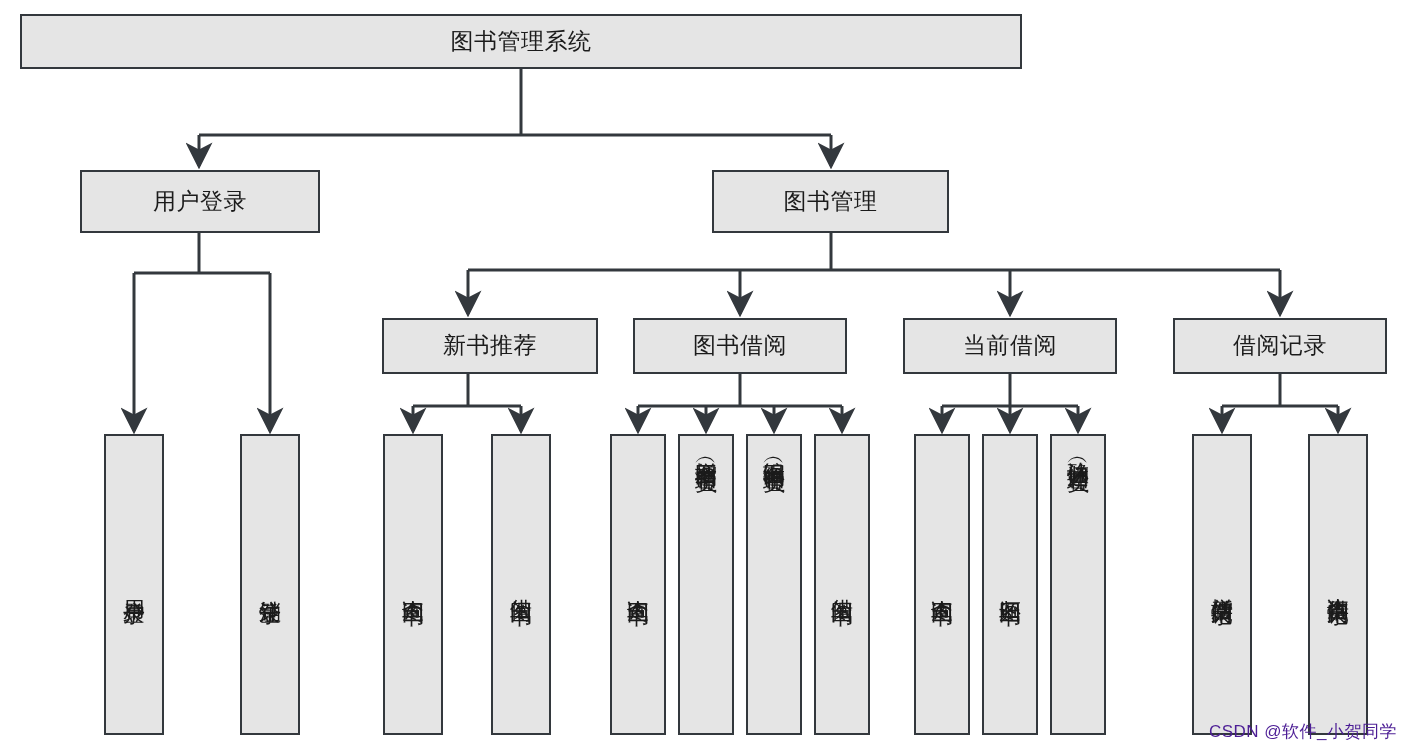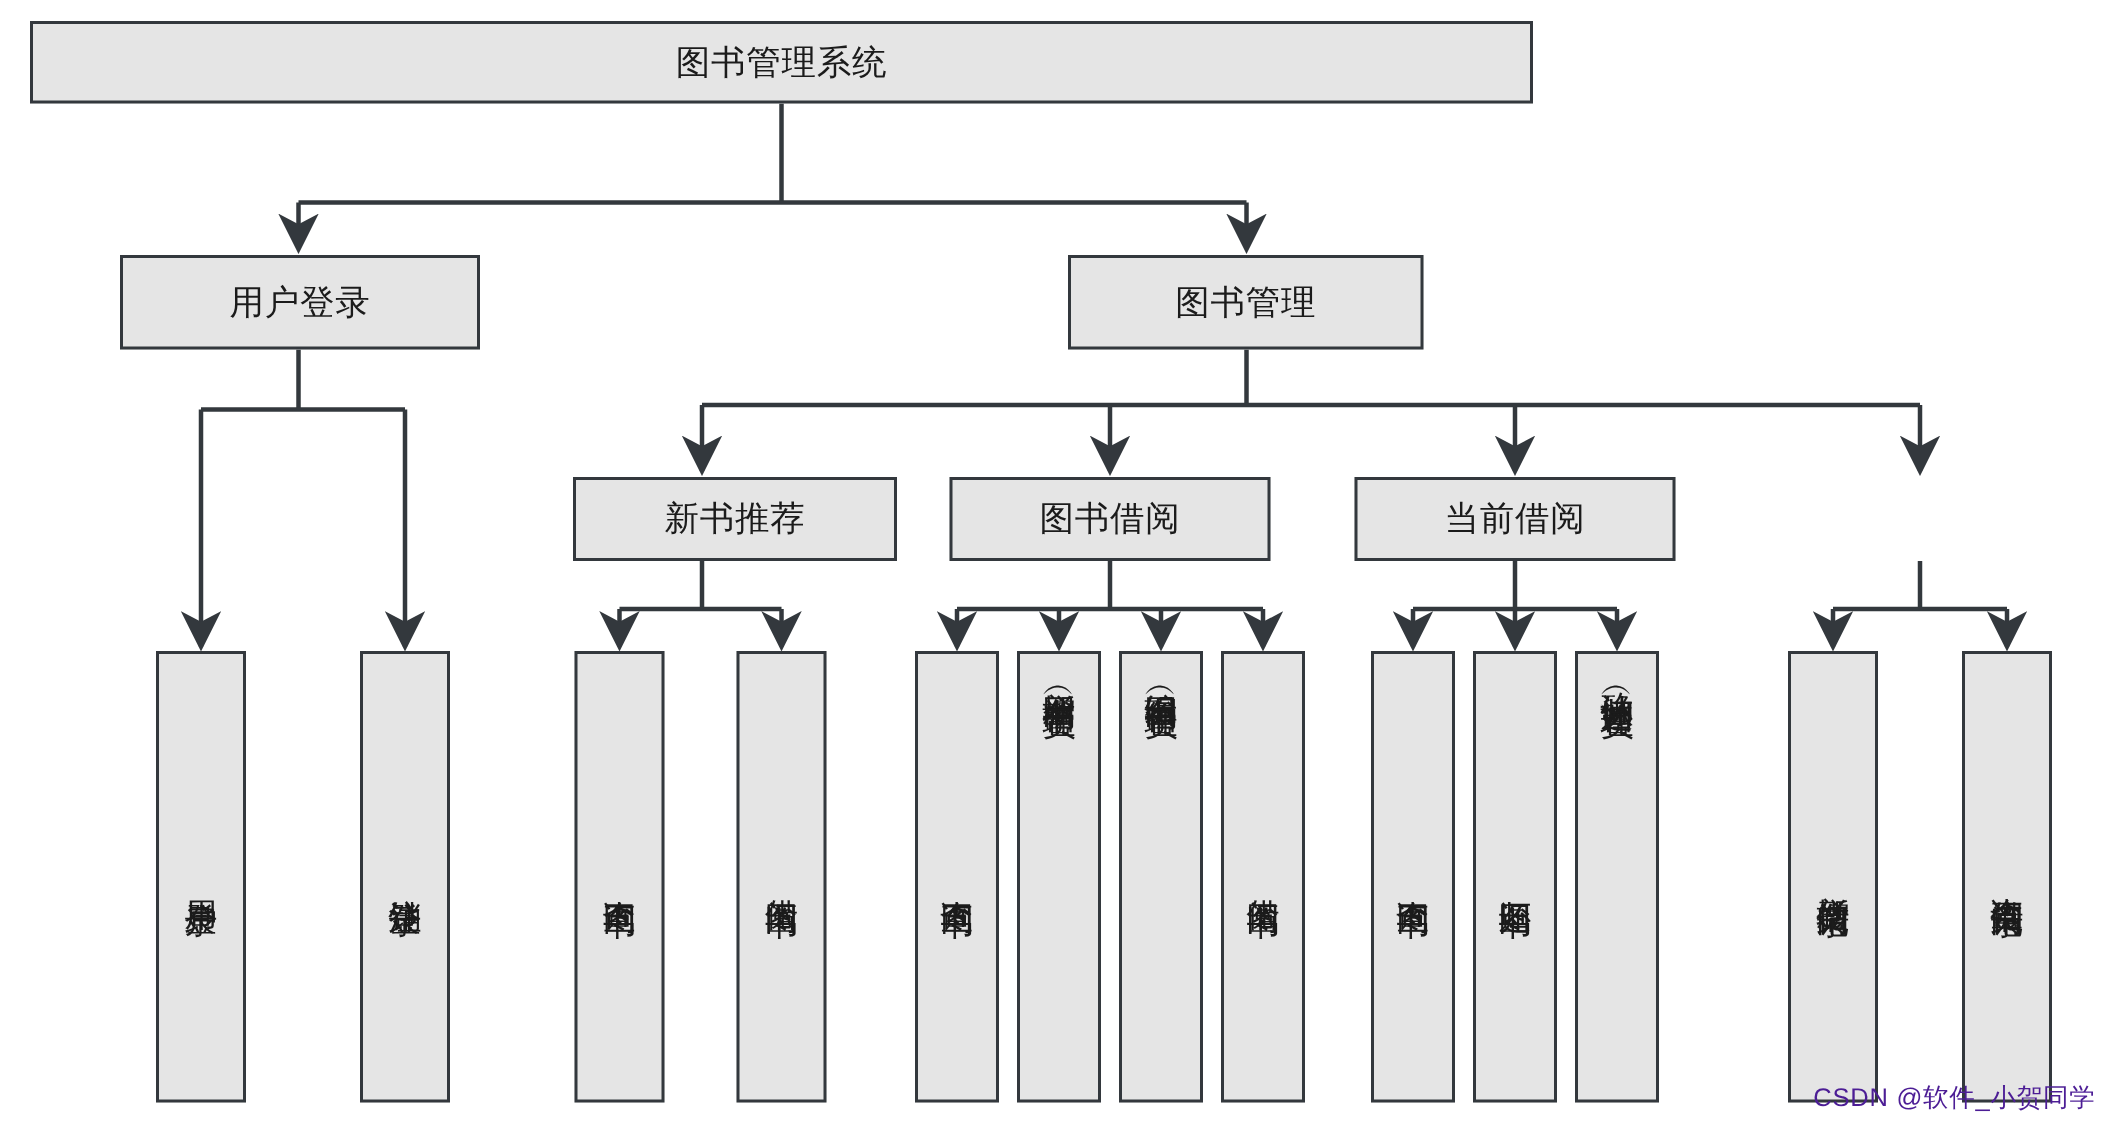--- a/index.html
+++ b/index.html
@@ -138,20 +138,23 @@
 
   <div class="node-box horizontal" style="left:362px; top:318px; width:216px; height:56px;margin-left:20px;">
     <span class="node-label">新书推荐</span>
   </div>
   <div class="node-box horizontal" style="left:903px; top:318px; width:214px; height:56px;">
     <span class="node-label">当前借阅</span>
   </div>
   <div class="node-box horizontal" style="left:633px; top:318px; width:214px; height:56px;">
     <span class="node-label">图书借阅</span>
   </div>
+  <div class="node-box horizontal" style="left:1173px; top:318px; width:214px; height:56px;">
+    <span class="node-label">借阅记录</span>
+  </div>
 
   <div class="node-box vertical centered" style="left:104px; top:434px; width:60px; height:301px;">
     <span class="node-label">用户登录</span>
   </div>
   <div class="node-box vertical centered" style="left:240px; top:434px; width:60px; height:301px;">
     <span class="node-label">注销登录</span>
   </div>
 
   <div class="node-box vertical centered" style="left:383px; top:434px; width:60px; height:301px;">
     <span class="node-label">查询图书</span>

